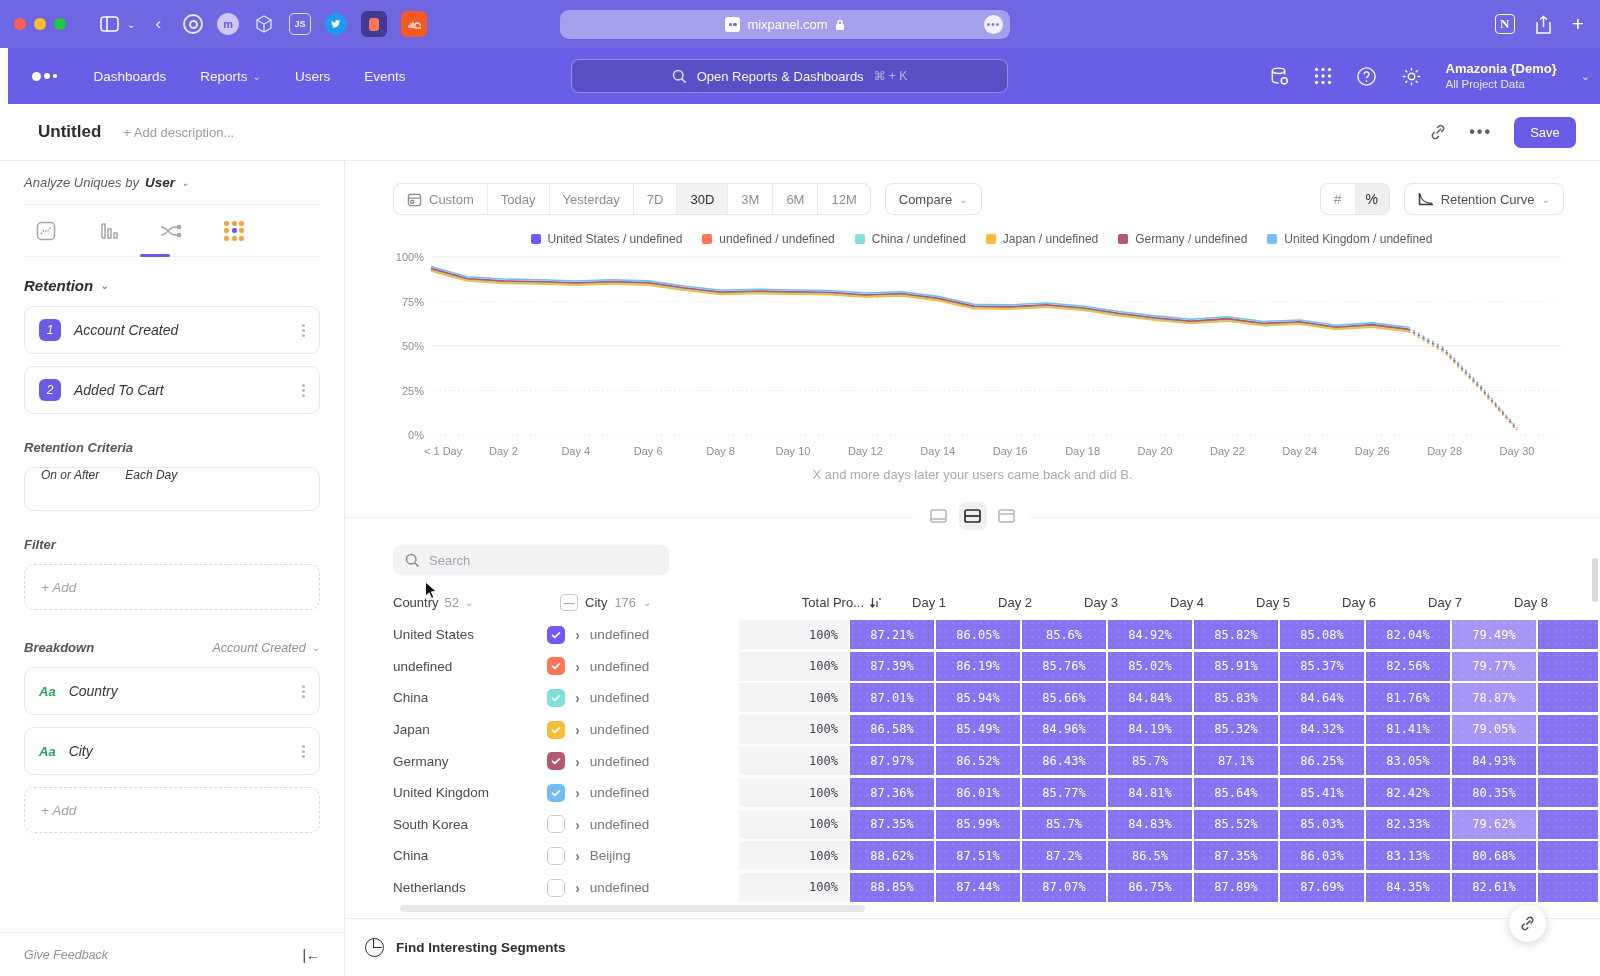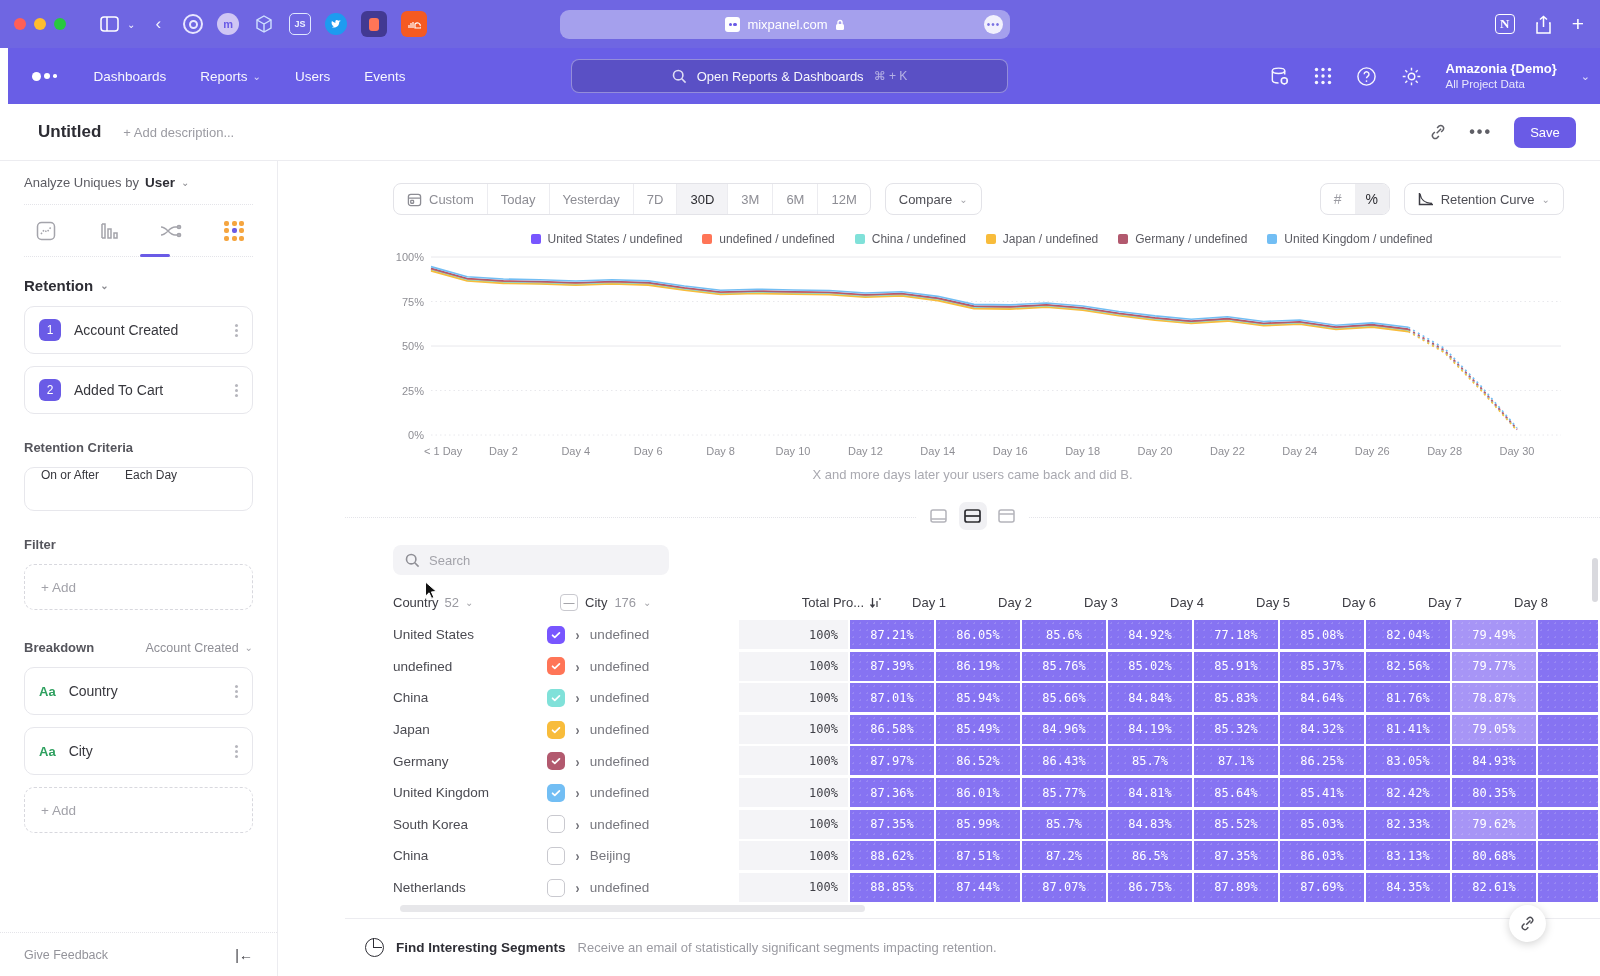--- a/index.html
+++ b/index.html
@@ -37,21 +37,21 @@
 
   
   .report-header { position:absolute; left:0; top:104px; width:100%; height:57px; background:#fff; border-bottom:1px solid #ececf0; display:flex; align-items:center; }
   .rh-title { margin-left:38px; font-size:17px; color:#2c2c33; font-weight:bold; }
   .rh-desc { margin-left:22px; font-size:13px; color:#9b9ba2; }
   .rh-right { position:absolute; right:24px; display:flex; align-items:center; gap:22px; }
   .save-btn { width:62px; height:31px; background:#6a5be6; color:#fff; border:none; border-radius:7px; font-size:13px; cursor:pointer; }
   .link-ic, .dots-ic { color:#5f5f66; }
 
   
-  .sidebar { position:absolute; left:0; top:161px; width:278px; bottom:0; background:#fff; border-right:1px solid #ececf0; }
+  .sidebar { position:absolute; left:0; top:161px; width:345px; bottom:0; background:#fff; border-right:1px solid #ececf0;font-style:italic; }
   .sb-inner { padding:0 24px; }
   .sb-analyze { height:44px; display:flex; align-items:center; gap:6px; font-size:13px; color:#5c5c63; border-bottom:1px dotted #e4e4e9; }
   .sb-analyze b { color:#2e2e35; font-size:13.5px; }
   .sb-tabs { height:52px; display:flex; align-items:center; gap:42px; border-bottom:1px dotted #e4e4e9; padding-left:12px; position:relative; }
   .sb-tab { color:#a4a4ab; display:flex; flex-direction:column; align-items:center; cursor:pointer; }
   .tab-underline { position:absolute; left:116px; bottom:-1px; width:30px; height:3px; background:#6a5be6; border-radius:2px; }
   .dotgrid { display:grid; grid-template-columns:repeat(3,5px); grid-gap:2.5px; }
   .dotgrid i { width:5px; height:5px; border-radius:2px; background:#f5a53f; display:block; }
   .sec-title { margin-top:20px; font-size:15px; color:#2e2e35; font-weight:bold; display:flex; align-items:center; gap:7px; }
   .sec-title .chev { color:#6b6b72; }
@@ -530,21 +530,21 @@
                 </svg>
               </span>
               <span class="expander">›</span>
         <span class="city-label">undefined</span>
       </span>
       <span class="c-total">100%</span>
       <span class="c-day ">87.21%</span>
             <span class="c-day ">86.05%</span>
             <span class="c-day ">85.6%</span>
             <span class="c-day ">84.92%</span>
-            <span class="c-day ">77.18%</span>
+            <span class="c-day ">85.82%</span>
             <span class="c-day ">85.08%</span>
             <span class="c-day ">82.04%</span>
             <span class="c-day light">79.49%</span>
       <span class="c-day" style="flex:0 0 60px"></span>
     </div>
           <div class="trow">
       <span class="c-country">undefined</span>
       <span class="c-city">
         <span class="cb" style="background:#ff7557">
                 <svg width="12" height="12" viewBox="0 0 14 14">
@@ -709,21 +709,20 @@
     </div>
         </div>
     </div>
 
     <div class="hscroll"></div>
     <div class="vscroll"></div>
 
     <div class="seg-footer">
       <span class="sf-ic"></span>
       <span class="sf-title">Find Interesting Segments</span>
-      <span class="sf-desc">Receive an email of statistically significant segments impacting retention.</span>
     </div>
 
     <div class="float-link">
       <svg class="icon" width="17" height="17" viewBox="0 0 20 20" fill="none" stroke="#4d4d54" stroke-width="1.7">
           <path d="M8.5 11.5l5-5M9 5.5l2-2a3.2 3.2 0 014.5 4.5l-2 2M11 14.5l-2 2A3.2 3.2 0 014.5 12l2-2"></path>
         </svg>
     </div>
 
     <span class="cursor">
       <svg class="icon" width="16" height="20" viewBox="0 0 16 20">

